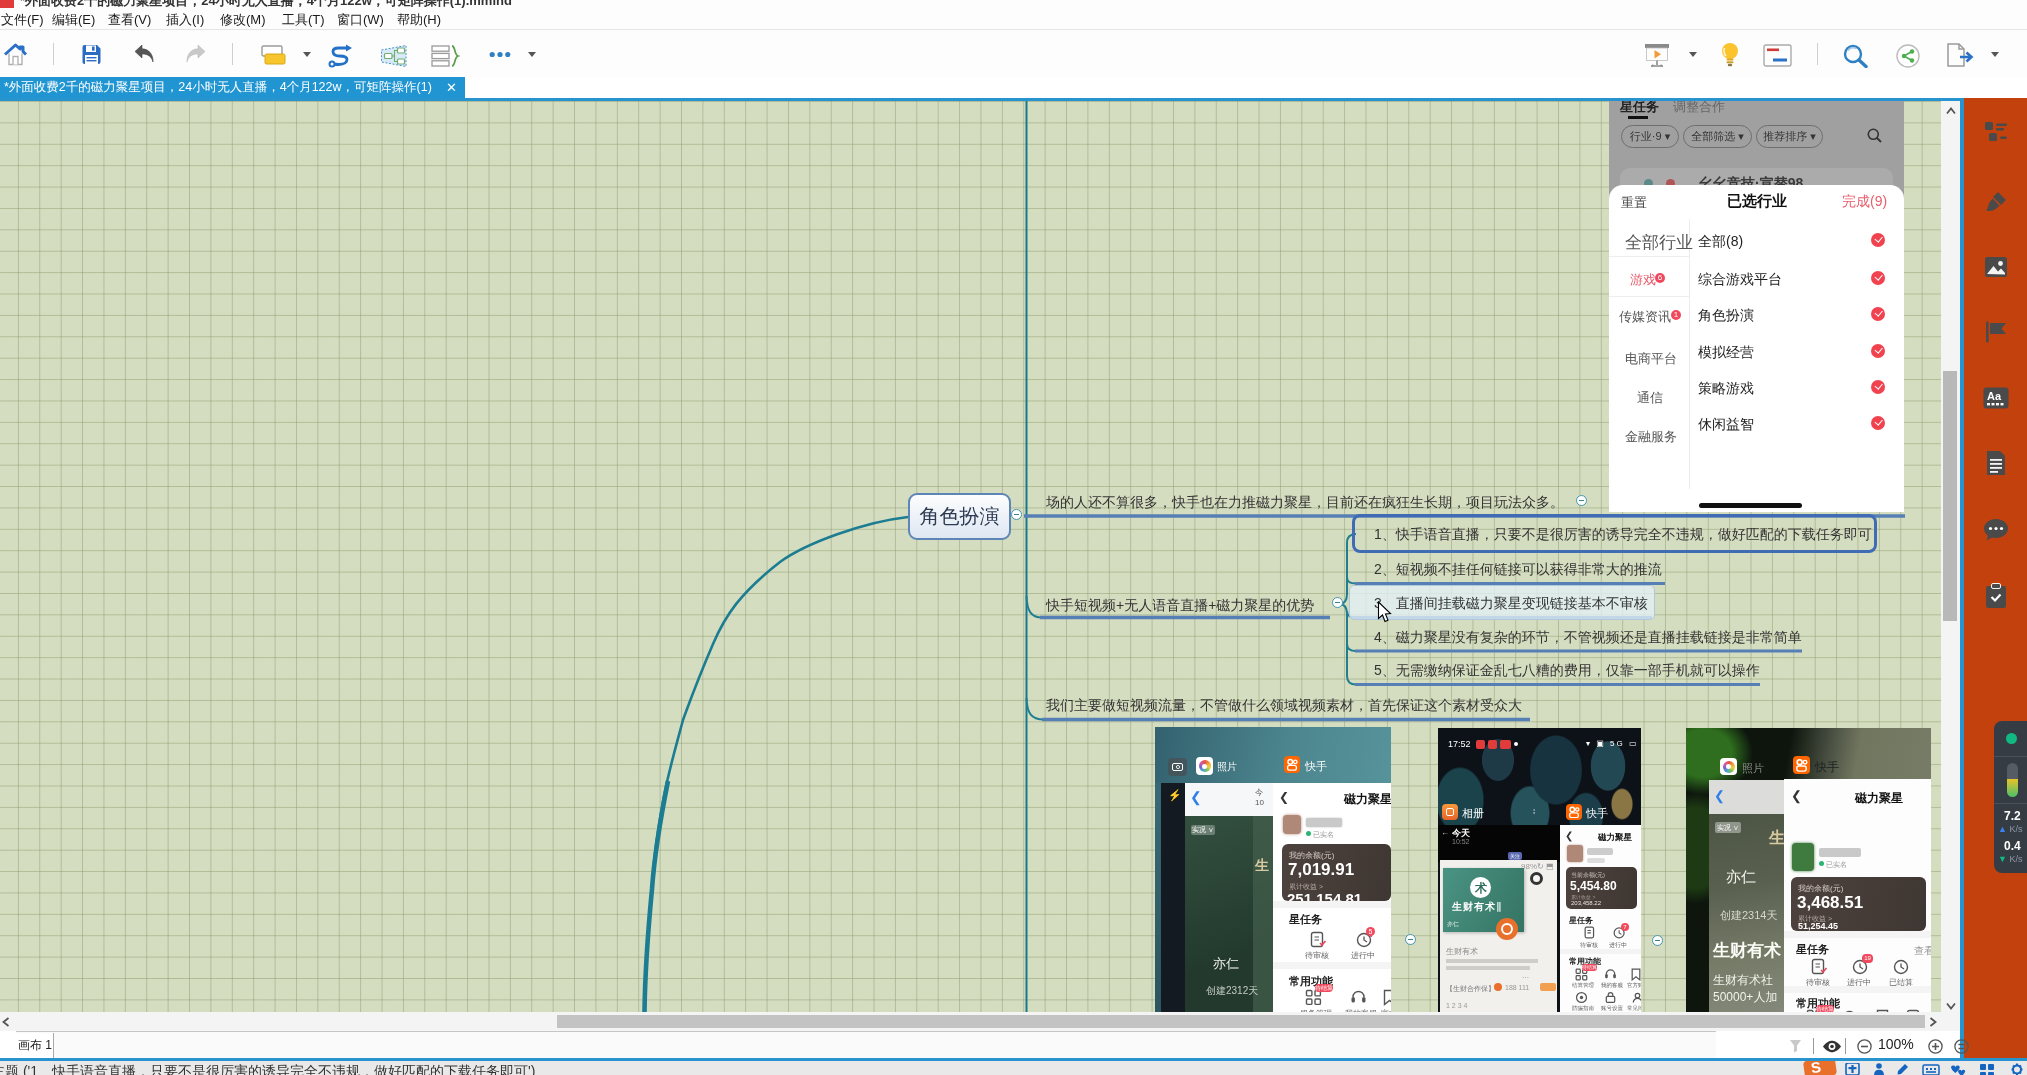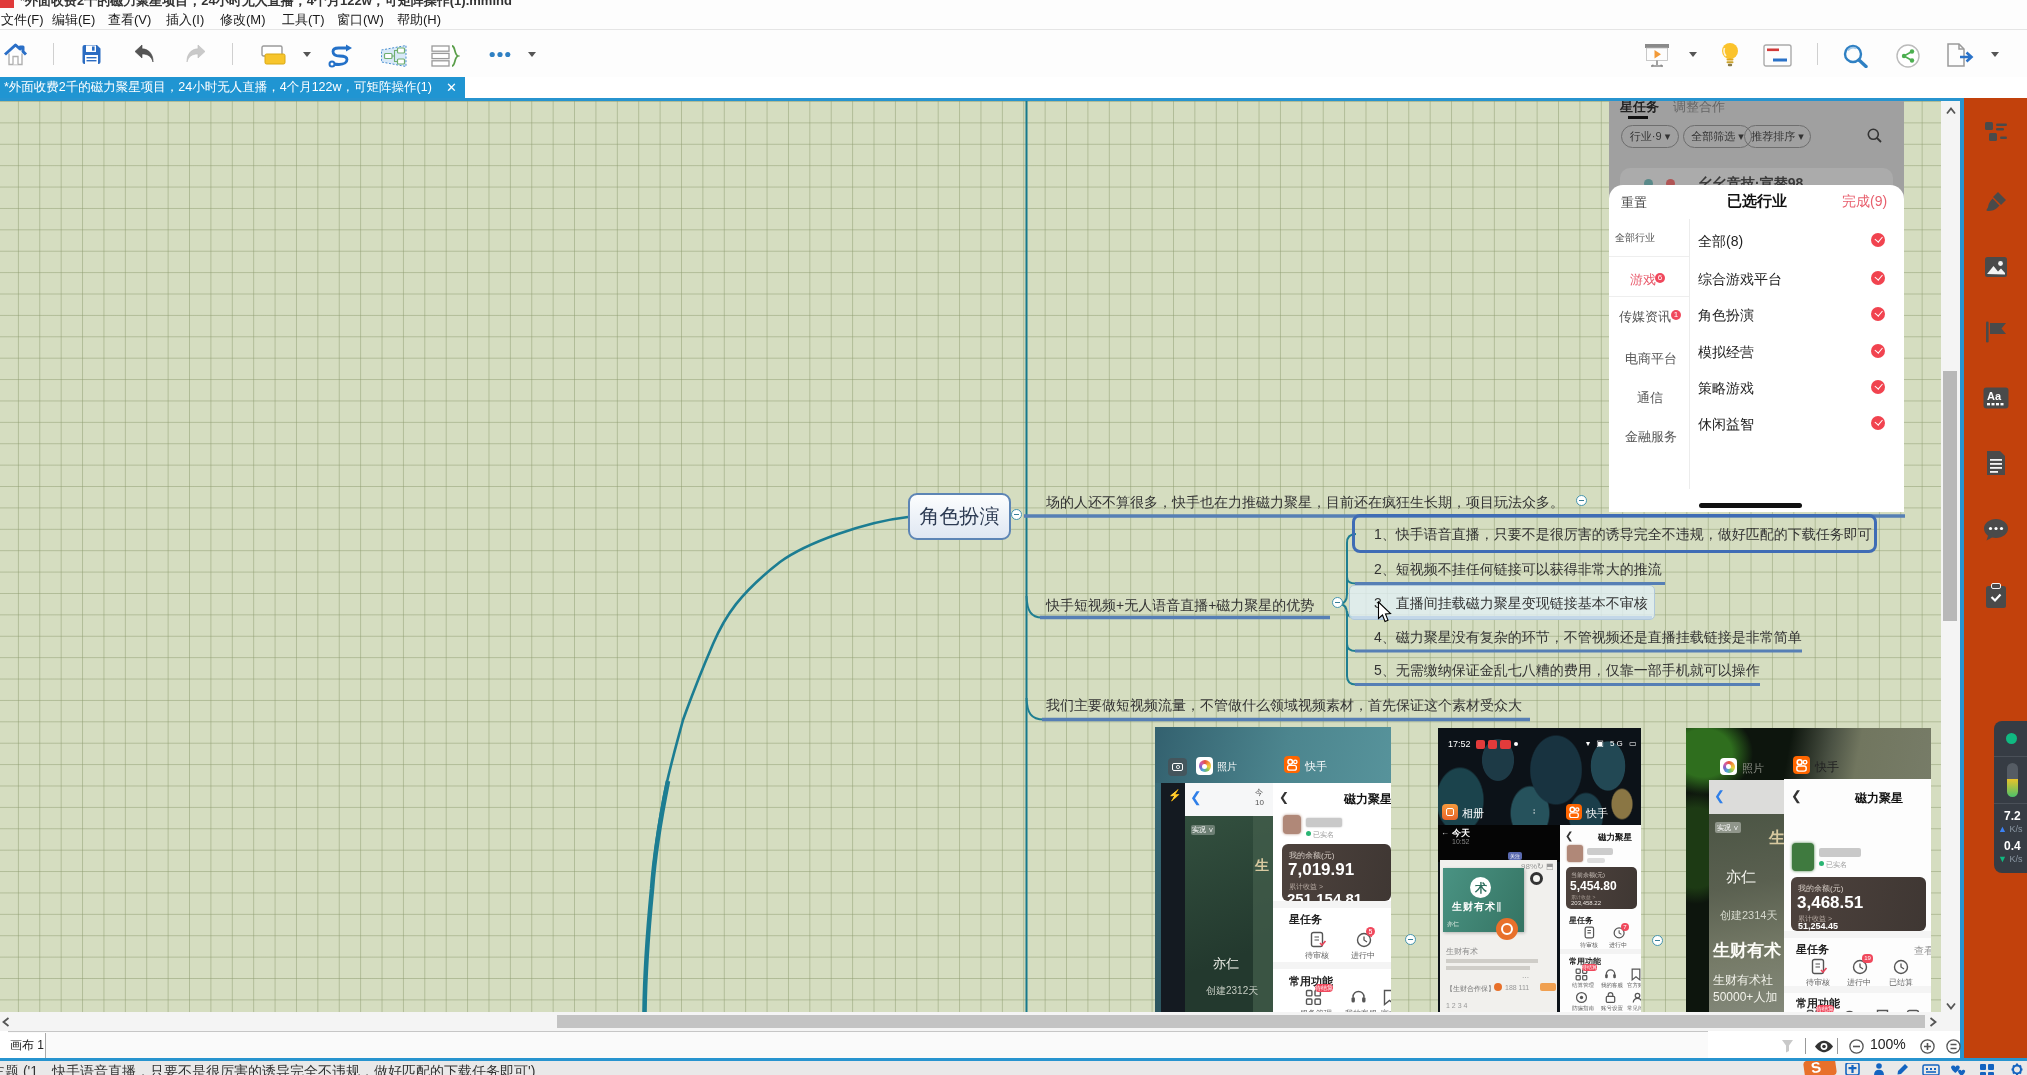--- a/index.html
+++ b/index.html
@@ -27,21 +27,21 @@
 .mtext{position:absolute;font-size:14px;color:#333;white-space:nowrap;letter-spacing:0}
 
 #vscroll{position:absolute;left:1941px;top:101px;width:19px;height:911px;background:#f4f4f4}
 #vthumb{position:absolute;left:2px;top:270px;width:14px;height:250px;background:#b8b8b8}
 #rightblue{position:absolute;left:1960px;top:98px;width:4px;height:963px;background:#2794cf}
 #sidebar{position:absolute;left:1964px;top:98px;width:63px;height:963px;background:#c2410c}
 
 #hscroll{position:absolute;left:0;top:1012px;width:1941px;height:19px;background:#f4f4f4}
 #hthumb{position:absolute;left:557px;top:3px;width:1368px;height:13px;background:#c3c3c3}
 #cornerbox{position:absolute;left:1941px;top:1012px;width:19px;height:19px;background:#f4f4f4}
-#canvastabs{position:absolute;left:8px;top:1031px;width:1700px;height:27px;background:#fafafa;border-top:1px solid #c6c6c6}
+#canvastabs{position:absolute;left:16px;top:1031px;width:1700px;height:27px;background:#fafafa;border-top:1px solid #c6c6c6}
 #cantab{position:absolute;left:0;top:1px;width:38px;height:26px;background:#fff;border-right:1px solid #a9a9a9;font-size:12px;color:#222;line-height:24px;padding-left:2px;white-space:nowrap}
 #botblue{position:absolute;left:0;top:1058px;width:2027px;height:3px;background:#2794cf}
 #statusbar{position:absolute;left:0;top:1061px;width:2027px;height:14px;background:#e9e9e9;overflow:hidden}
 #statusbar .stext{position:absolute;left:-9px;top:2px;font-size:14px;color:#333;white-space:nowrap}
 .ccirc{position:absolute;width:11px;height:11px;border-radius:50%;background:#fff;border:1.5px solid #4795ae}
 .ccirc::after{content:"";position:absolute;left:2px;top:3.8px;width:4.5px;height:1.4px;background:#3a7f98}
 .chk{position:absolute;left:262px;width:14px;height:14px;border-radius:50%;background:#f1434f}
 .chk::after{content:"";position:absolute;left:3.5px;top:3px;width:6px;height:3.5px;border-left:1.8px solid #fff;border-bottom:1.8px solid #fff;transform:rotate(-50deg)}
 .shot{position:absolute;overflow:hidden}
 .shot div{white-space:nowrap}
@@ -199,39 +199,39 @@
     <div class="mtext" style="left:1374px;top:561px">5、无需缴纳保证金乱七八糟的费用，仅靠一部手机就可以操作</div>
 
     <div class="abs" style="left:1352px;top:413px;width:525px;height:39px;border:3px solid #3f6cb5;border-radius:8px"></div>
 
     <div class="abs" style="left:1609px;top:0;width:295px;height:411px;background:#a0a0a0;overflow:hidden">
       <div class="abs" style="left:11px;top:-3px;font-size:13px;font-weight:bold;color:#222">星任务</div>
       <div class="abs" style="left:19px;top:15px;width:20px;height:3px;background:#111"></div>
       <div class="abs" style="left:64px;top:-3px;font-size:13px;color:#666">调整合作</div>
       <div class="abs" style="left:12px;top:24px;width:58px;height:23px;border:1.5px solid #6e6e6e;border-radius:12px;font-size:11px;color:#333;text-align:center;line-height:20px">行业·9 ▾</div>
       <div class="abs" style="left:74px;top:24px;width:69px;height:23px;border:1.5px solid #6e6e6e;border-radius:12px;font-size:11px;color:#333;text-align:center;line-height:20px">全部筛选 ▾</div>
-      <div class="abs" style="left:135px;top:24px;width:67px;height:23px;border:1.5px solid #6e6e6e;border-radius:12px;font-size:11px;color:#333;text-align:center;line-height:20px">推荐排序 ▾</div>
+      <div class="abs" style="left:147px;top:24px;width:67px;height:23px;border:1.5px solid #6e6e6e;border-radius:12px;font-size:11px;color:#333;text-align:center;line-height:20px">推荐排序 ▾</div>
       <svg class="abs" style="left:258px;top:27px" width="15" height="15" viewBox="0 0 15 15">
           <circle cx="6.3" cy="6.3" r="5" fill="none" stroke="#333" stroke-width="1.6"></circle>
           <path d="M10 10 L14 14" stroke="#333" stroke-width="1.8"></path>
         </svg>
       <div class="abs" style="left:11px;top:67px;width:273px;height:30px;background:#ababab;border-radius:10px 10px 0 0">
         <div class="abs" style="left:24px;top:11px;width:9px;height:9px;border-radius:50%;background:#5a8a8a"></div>
         <div class="abs" style="left:46px;top:11px;width:9px;height:9px;border-radius:50%;background:#b05555"></div>
         <div class="abs" style="left:79px;top:7px;font-size:14px;font-weight:bold;color:#3a3a3a">幺幺竞技·宣替98</div>
       </div>
 
       <div class="abs" style="left:0;top:84px;width:295px;height:327px;background:#fff;border-radius:14px 14px 0 0">
         <div class="abs" style="left:12px;top:9px;font-size:13px;color:#444">重置</div>
         <div class="abs" style="left:118px;top:7px;font-size:15px;font-weight:bold;color:#111">已选行业</div>
         <div class="abs" style="left:233px;top:8px;font-size:14px;color:#e8606e">完成(9)</div>
         <div class="abs" style="left:80px;top:34px;width:1px;height:270px;background:#ececec"></div>
         <div class="abs" style="left:0px;top:71px;width:80px;height:1px;background:#eee"></div>
         <div class="abs" style="left:0px;top:111px;width:80px;height:1px;background:#eee"></div>
-        <div class="abs" style="left:6px;top:46px;font-size:10px;color:#555">全部行业</div>
+        <div class="abs" style="left:16px;top:46px;font-size:17px;color:#555">全部行业</div>
         <div class="abs" style="left:21px;top:86px;font-size:13px;color:#e8596a">游戏</div>
         <div class="abs" style="left:46px;top:88px;width:10px;height:10px;border-radius:50%;background:#f0485c;color:#fff;font-size:8px;text-align:center;line-height:10px">6</div>
         <div class="abs" style="left:10px;top:123px;font-size:13px;color:#555">传媒资讯</div>
         <div class="abs" style="left:62px;top:125px;width:10px;height:10px;border-radius:50%;background:#f0485c;color:#fff;font-size:8px;text-align:center;line-height:10px">1</div>
         <div class="abs" style="left:16px;top:165px;font-size:13px;color:#555">电商平台</div>
         <div class="abs" style="left:28px;top:204px;font-size:13px;color:#555">通信</div>
         <div class="abs" style="left:16px;top:243px;font-size:13px;color:#555">金融服务</div>
         <div class="abs" style="left:89px;top:48px;font-size:14px;color:#222">全部(8)</div>
         <div class="abs" style="left:89px;top:86px;font-size:14px;color:#222">综合游戏平台</div>
         <div class="abs" style="left:89px;top:122px;font-size:14px;color:#222">角色扮演</div>

